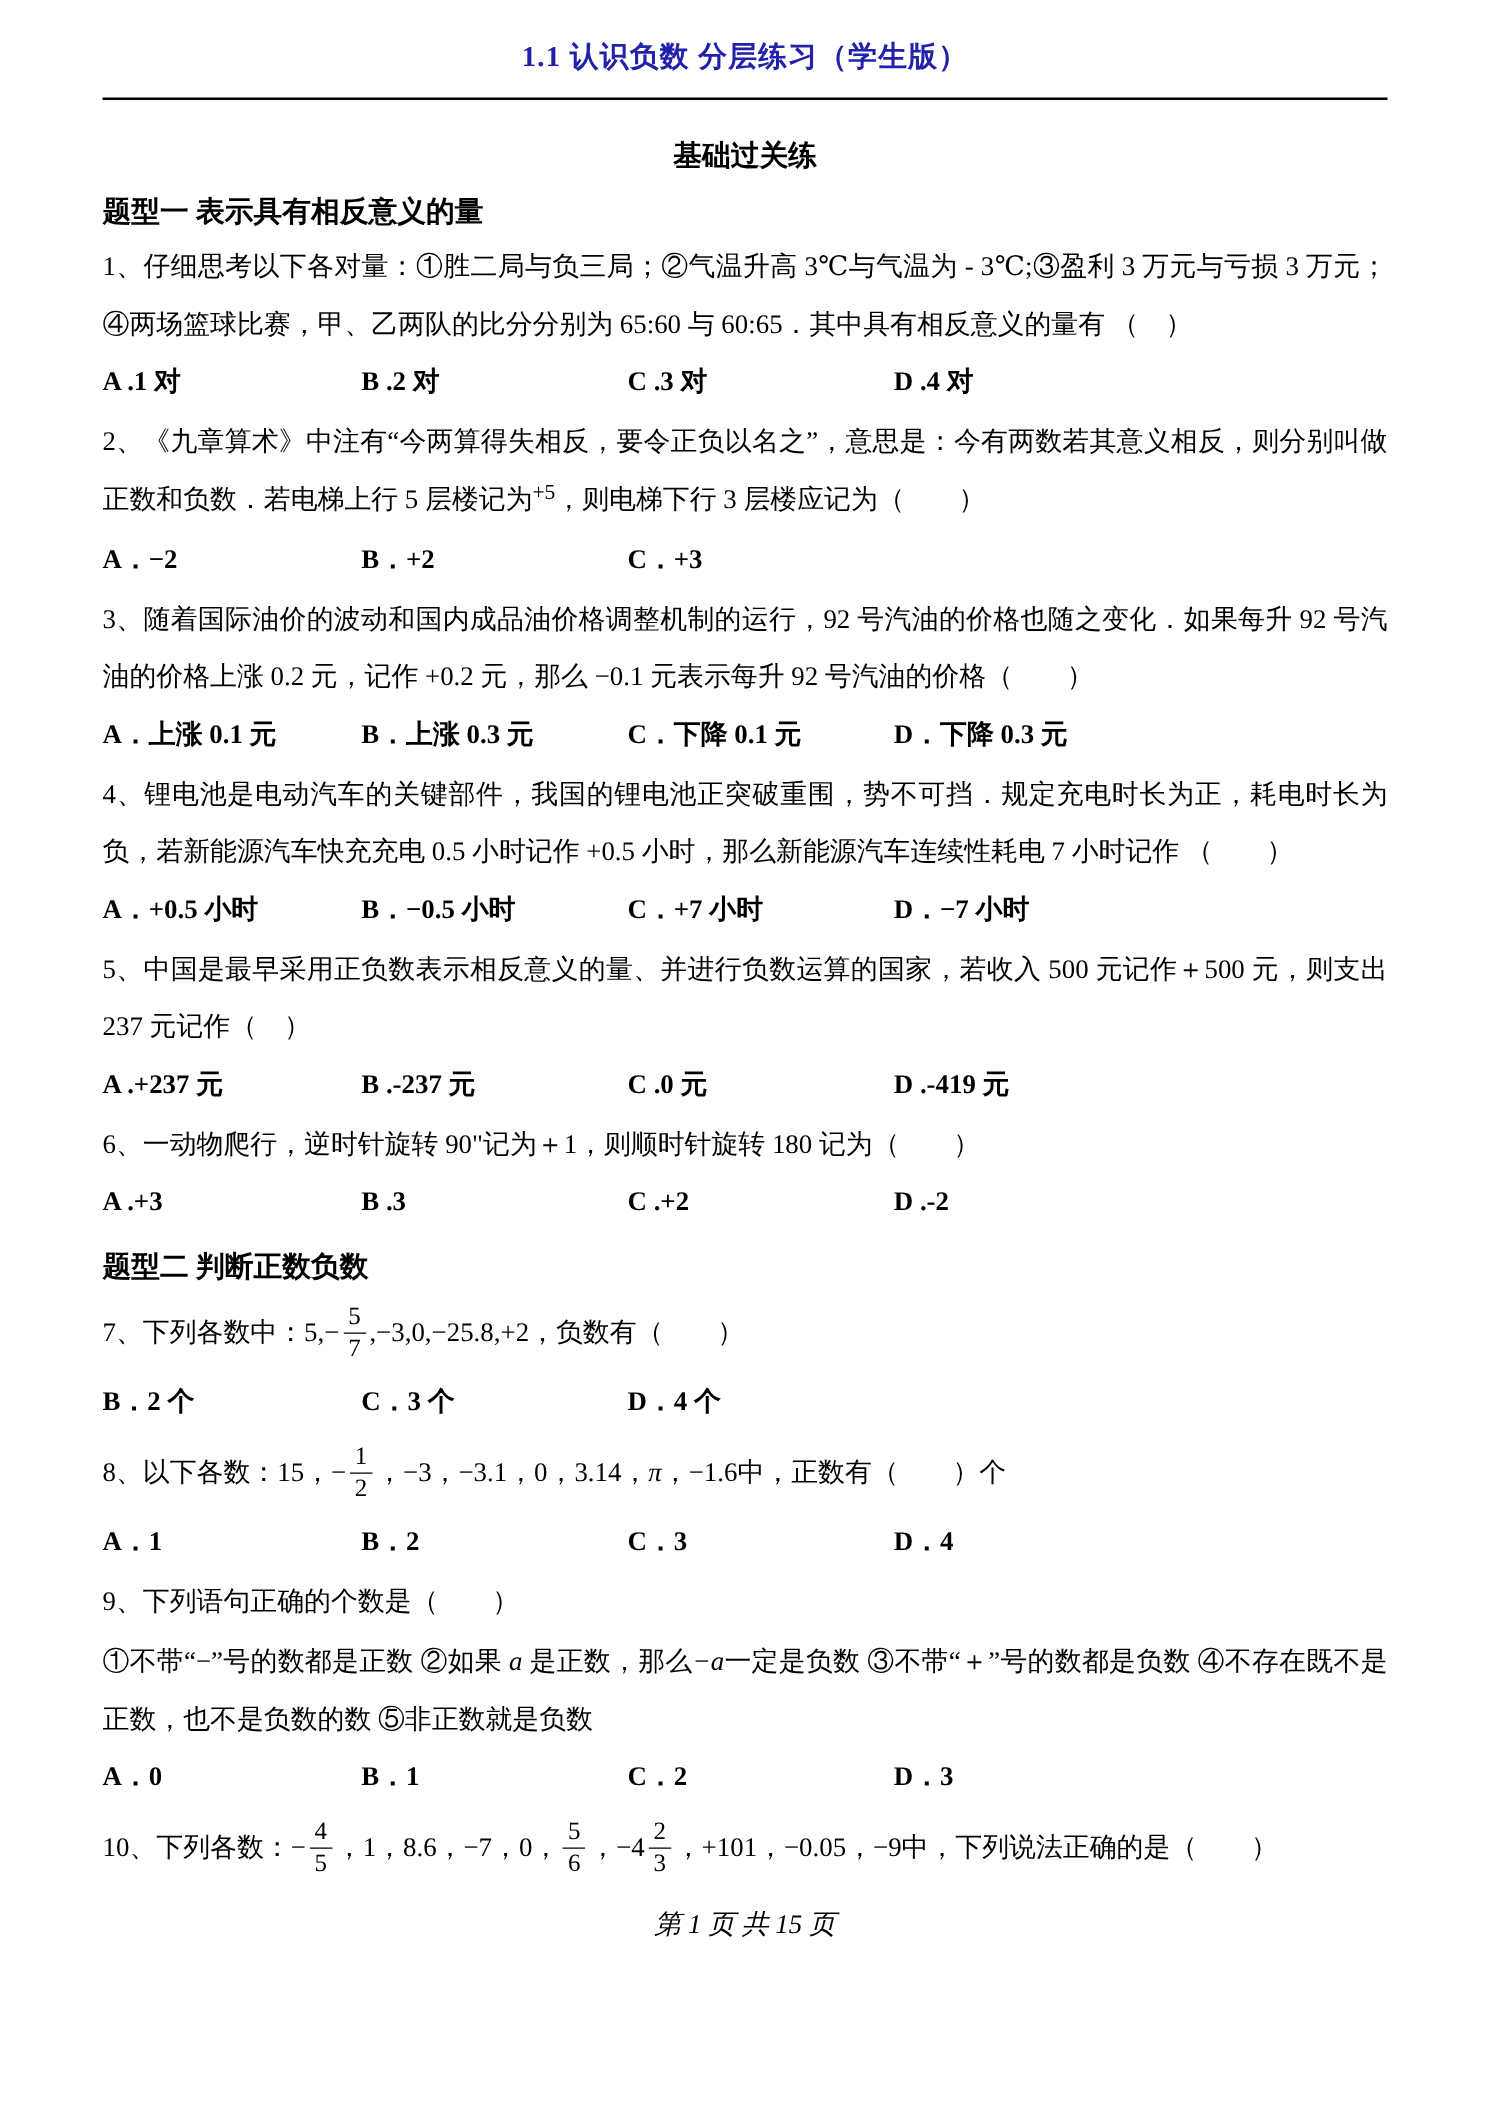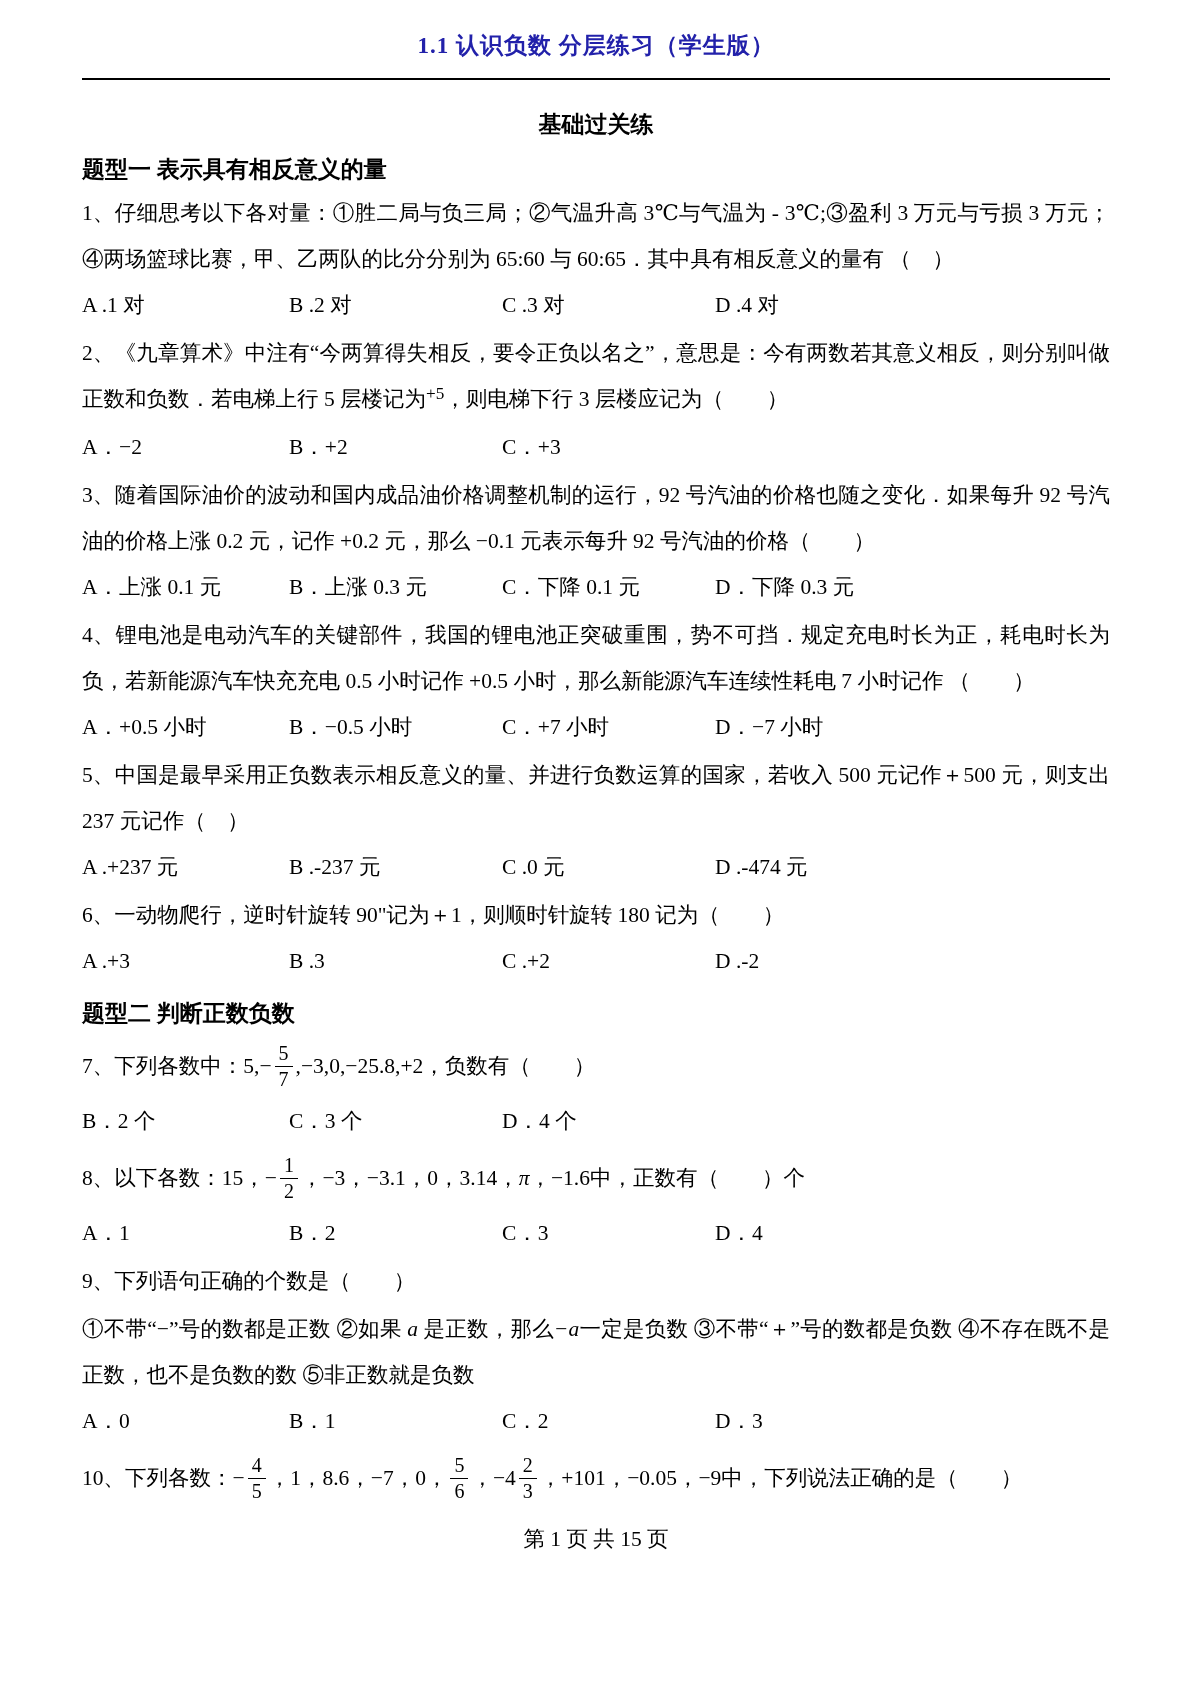--- a/index.html
+++ b/index.html
@@ -48,21 +48,21 @@
     text-justify: inter-character;
     margin-top: 2px;
   }
   .mathline { line-height: 64px; }
   .options {
     display: grid;
     grid-template-columns: 207px 213px 213px 1fr;
     font-size: 21.5px;
     line-height: 46px;
   }
-  .opt { white-space: nowrap; }
+  .opt { white-space: nowrap; font-weight: bold; }
   .sup {
     font-size: 0.8em;
     position: relative;
     top: -0.38em;
   }
   .m { font-family: "Liberation Serif", "DejaVu Serif", serif; }
   .it { font-style: italic; }
   .frac {
     display: inline-block;
     vertical-align: middle;
@@ -72,20 +72,21 @@
     margin: 0 3px;
     position: relative;
     top: -2px;
   }
   .frac .num { display: block; border-bottom: 1.5px solid #000; padding: 0 4px 1px; }
   .frac .den { display: block; padding-top: 1px; }
   .footer {
     text-align: center;
     font-size: 21.5px;
     margin-top: 14px;
+    font-style: italic;
   }
 </style>
 </head>
 <body>
 
 <div class="page">
 
   <div class="doc-title">1.1 认识负数 分层练习（学生版）</div>
   <div class="rule"></div>
   <div class="section-title">基础过关练</div>
@@ -121,21 +122,21 @@
     <span class="opt">B．−0.5 小时</span>
     <span class="opt">C．+7 小时</span>
     <span class="opt">D．−7 小时</span>
   </div>
 
   <p class="stem">5、中国是最早采用正负数表示相反意义的量、并进行负数运算的国家，若收入 500 元记作＋500 元，则支出 237 元记作（　）</p>
   <div class="options">
     <span class="opt">A .+237 元</span>
     <span class="opt">B .-237 元</span>
     <span class="opt">C .0 元</span>
-    <span class="opt">D .-474 元</span>
+    <span class="opt">D .-419 元</span>
   </div>
 
   <p class="stem">6、一动物爬行，逆时针旋转 90"记为＋1，则顺时针旋转 180 记为（　　）</p>
   <div class="options">
     <span class="opt">A .+3</span>
     <span class="opt">B .3</span>
     <span class="opt">C .+2</span>
     <span class="opt">D .-2</span>
   </div>
 

